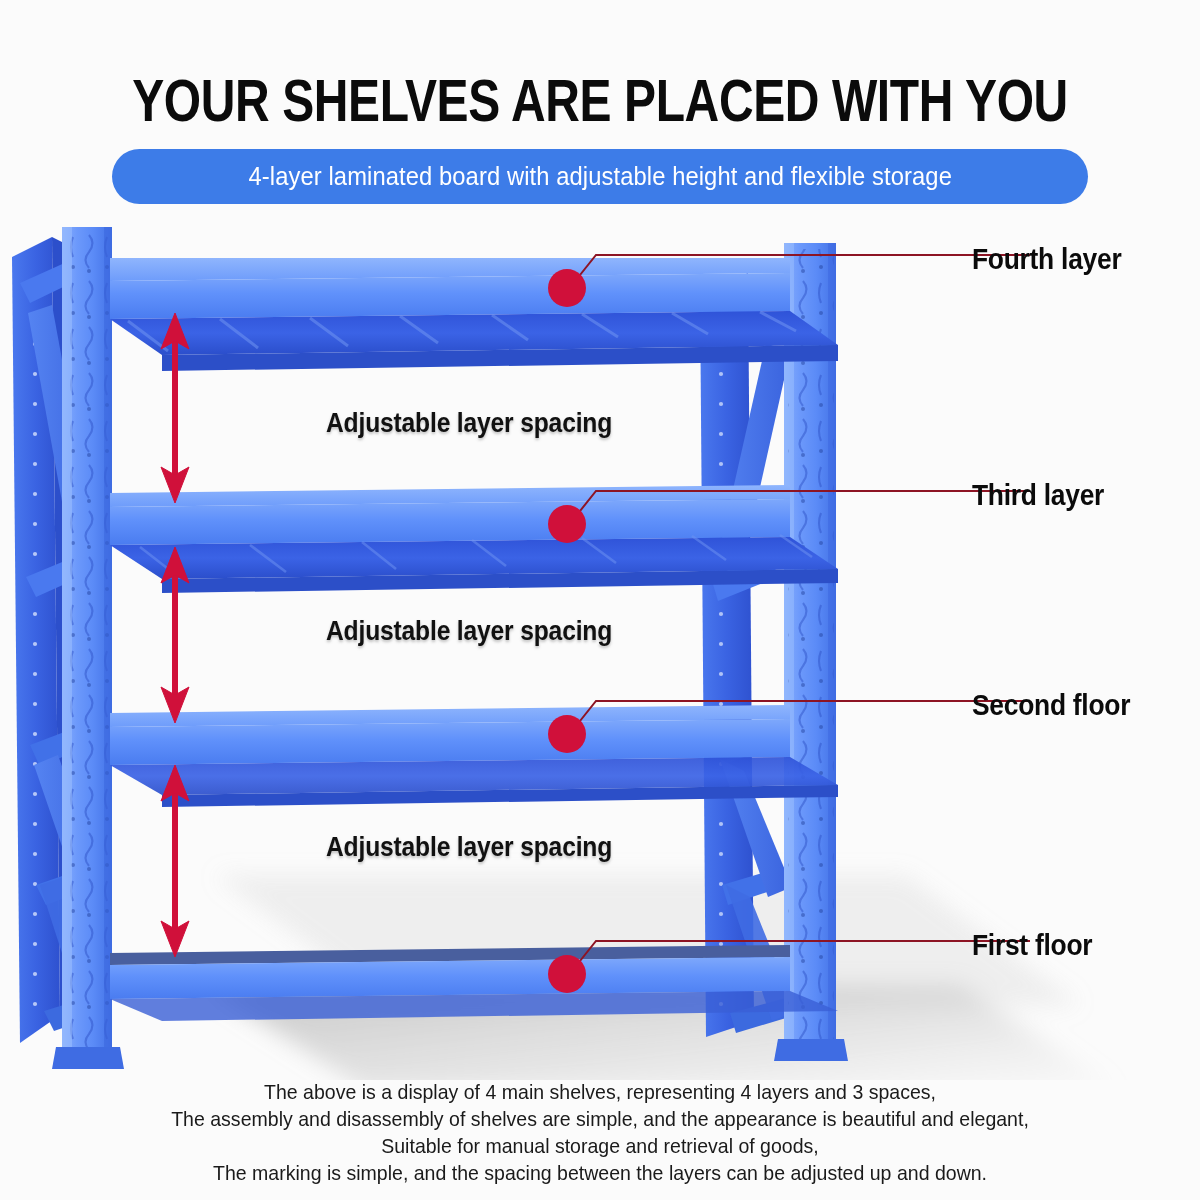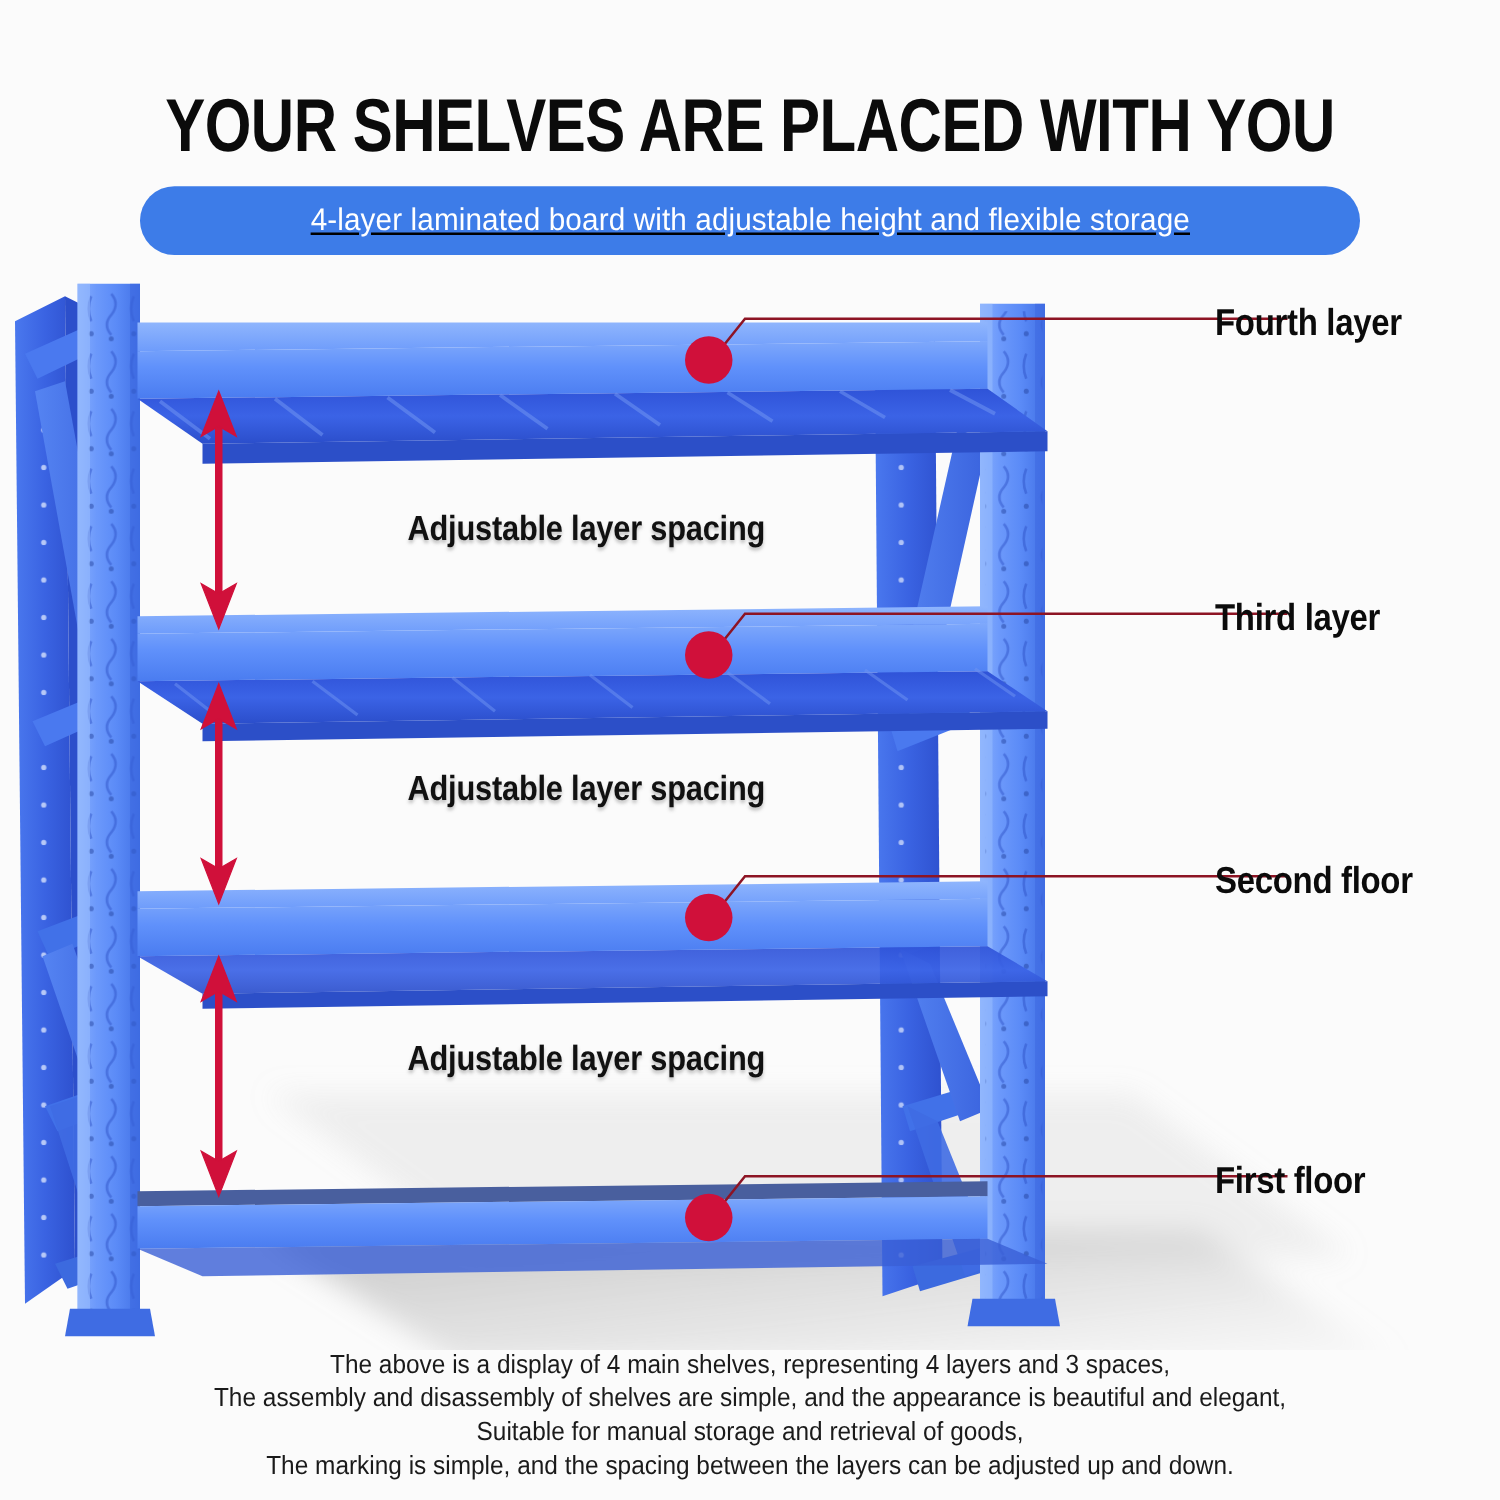--- a/index.html
+++ b/index.html
@@ -22,21 +22,21 @@
     color:#0b0b0b;
     transform:scaleX(0.80);
     transform-origin:50% 50%;
     white-space:nowrap;
   }
   #subtitle-pill{
     position:absolute;left:112px;top:117px;
     width:976px;height:55px;
     background:#3d7ce8;
     border-radius:28px;
-    display:flex;align-items:center;justify-content:center;text-decoration:underline;
+    display:flex;align-items:center;justify-content:center;
   }
   #subtitle-text{
     color:#ffffff;
     font-size:25px;
     font-weight:normal;
     letter-spacing:0.1px;
     transform:scaleX(0.95);
     white-space:nowrap;
   }
   

